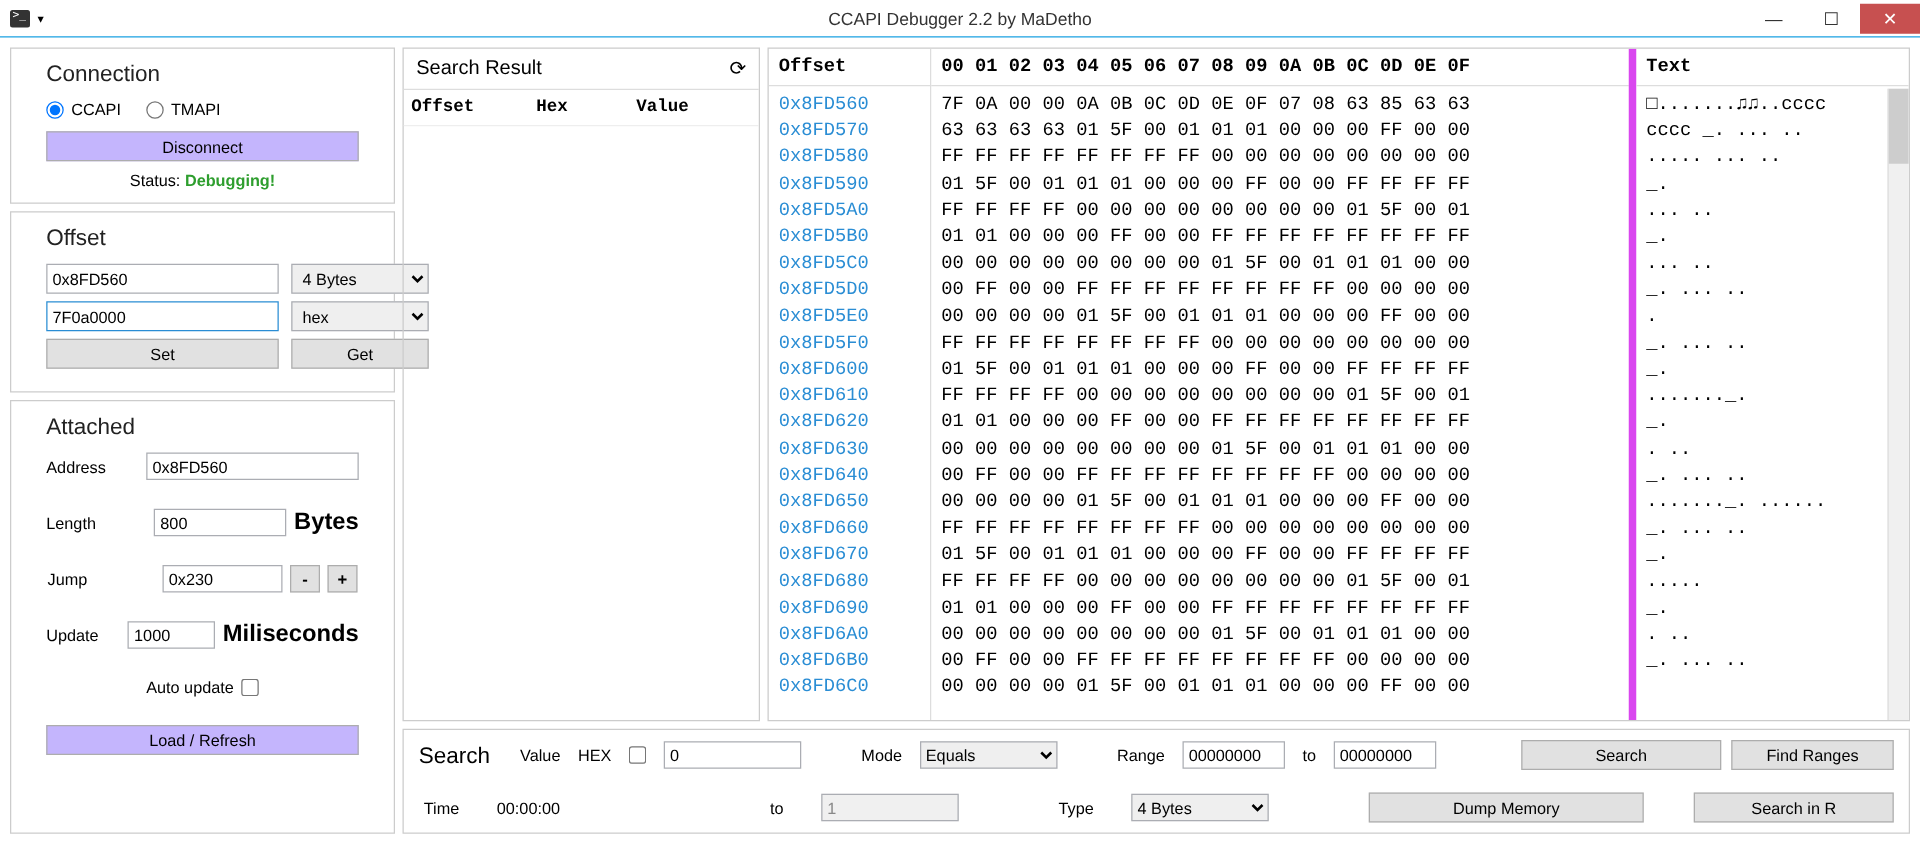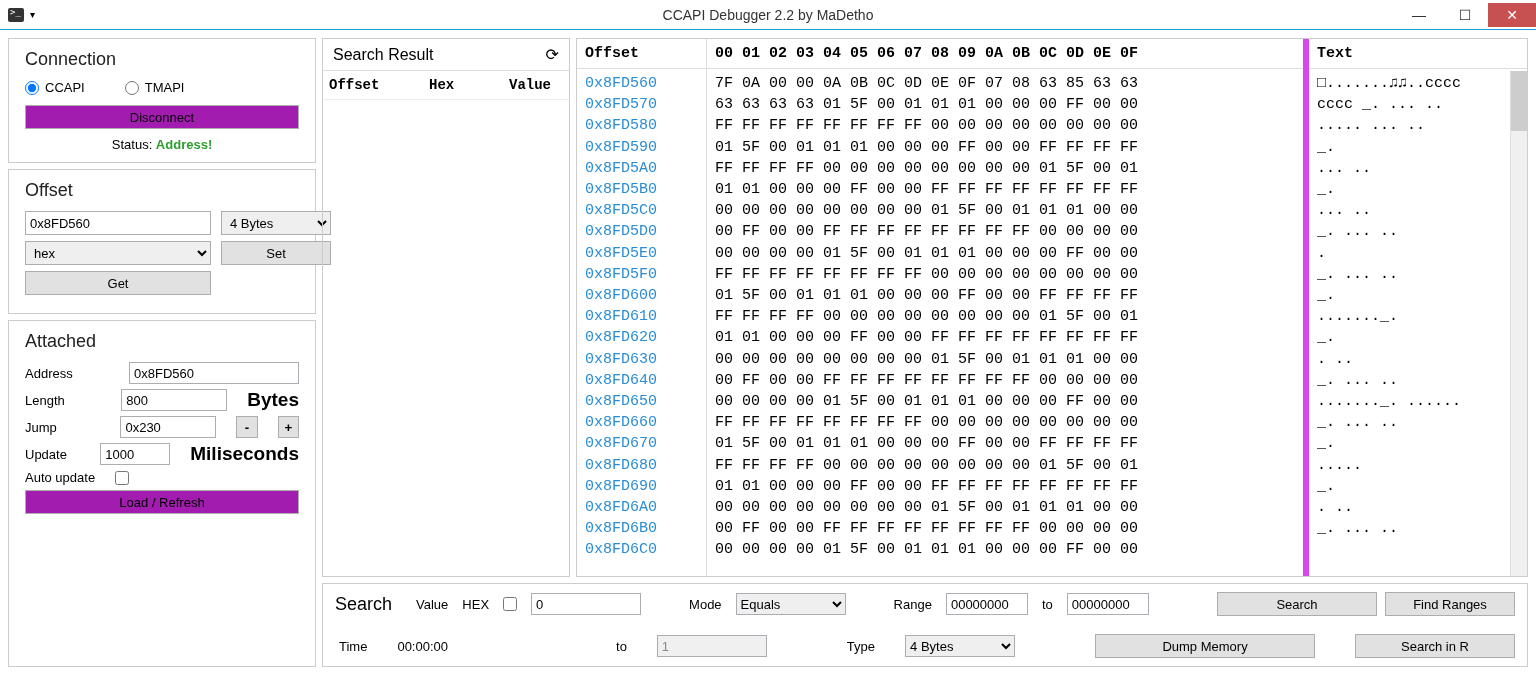--- a/index.html
+++ b/index.html
@@ -8,47 +8,47 @@
 .titlebar { height: 30px; background: #fff; border-bottom: 1px solid #1ba1e2; display: flex; align-items: center; position: relative; }
 .titlebar-left { display: flex; align-items: center; padding-left: 8px; gap: 6px; }
 .titlebar-title { position: absolute; left: 50%; transform: translateX(-50%); color: #333; font-size: 14px; }
 .titlebar-buttons { margin-left: auto; display: flex; }
 .titlebar-btn { width: 46px; height: 24px; display: flex; align-items: center; justify-content: center; font-size: 14px; color: #333; cursor: pointer; }
 .titlebar-btn.close { background: #c75050; color: #fff; width: 48px; }
 
 .main { display: flex; height: calc(675px - 30px); padding: 8px; gap: 6px; }
 
 .left-col { width: 308px; display: flex; flex-direction: column; gap: 6px; }
-.panel { border: 1px solid #ccc; padding: 10px 16px; background: #fff; }
+.panel { border: 1px solid #ccc; padding: 10px 28px; background: #fff; }
 .panel-title { font-size: 18px; font-weight: 500; margin-bottom: 10px; color: #222; }
 
-.radio-row { display: flex; gap: 40px; margin-bottom: 10px; }
+.radio-row { display: flex; gap: 20px; margin-bottom: 10px; }
 .radio-item { display: flex; align-items: center; gap: 6px; font-size: 13px; }
 .radio-item input { width: 14px; height: 14px; }
 
-.wide-btn { width: 100%; height: 24px; background: #a21caf; border: 1px solid #adadad; font-size: 13px; cursor: pointer; }
+.wide-btn { width: 100%; height: 24px; background: #c4b5fd; border: 1px solid #adadad; font-size: 13px; cursor: pointer; }
 
 .status-row { text-align: center; margin-top: 8px; font-size: 13px; }
 .status-attached { color: #2e9e2e; font-weight: bold; }
 
 .offset-grid { display: grid; grid-template-columns: 1fr 110px; gap: 6px 10px; margin-bottom: 8px; }
 .offset-grid input, .offset-grid select { height: 24px; border: 1px solid #abadb3; padding: 0 4px; font-size: 13px; }
 .offset-grid input.blue-border { border: 1px solid #2a8dd4; }
 .offset-grid .set-get { height: 24px; background: #e1e1e1; border: 1px solid #adadad; font-size: 13px; cursor: pointer; }
 
-.dbg-row { display: flex; align-items: center; margin-bottom: 5px; gap: 20px; }
+.dbg-row { display: flex; align-items: center; margin-bottom: 23px; gap: 6px; justify-content: center; }
 .dbg-label { width: 86px; font-size: 13px; }
 .dbg-row input[type=text] { height: 22px; border: 1px solid #abadb3; padding: 0 4px; font-size: 13px; }
 .dbg-unit { font-size: 19px; font-weight: bold; }
 .jump-btn { width: 24px; height: 22px; background: #e1e1e1; border: 1px solid #adadad; cursor: pointer; font-weight: bold; }
 
 .mid-col { flex: 1; display: flex; flex-direction: column; gap: 6px; min-width: 0; }
 .mid-top { flex: 1; display: flex; gap: 6px; min-height: 0; }
 
-.search-result { width: 248px; border: 1px solid #ccc; display: flex; flex-direction: column; }
+.search-result { width: 286px; border: 1px solid #ccc; display: flex; flex-direction: column; }
 .sr-header { display: flex; align-items: center; justify-content: space-between; padding: 6px 10px; font-size: 16px; border-bottom: 1px solid #ddd; }
 .sr-table-head { display: flex; font-family: "Courier New", monospace; font-size: 14px; padding: 6px 6px; border-bottom: 1px solid #eee; }
 .sr-col1 { width: 100px; font-weight: bold; }
 .sr-col2 { width: 80px; font-weight: bold; }
 .sr-col3 { flex: 1; font-weight: bold; }
 
 .hex-view { flex: 1; border: 1px solid #ccc; display: flex; min-width: 0; font-family: "Courier New", monospace; font-size: 15px; overflow: hidden; }
 .hex-offsets { width: 130px; border-right: 1px solid #ddd; }
 .hex-bytes { flex: 1; min-width: 0; }
 .hex-text { width: 224px; border-left: 6px solid #d946ef; position: relative; }
@@ -102,29 +102,30 @@
             <input type="radio" checked="" style=""> 
             <span>CCAPI</span>
           </label>
         <label class="radio-item">
             <input type="radio" style=""> 
             <span>TMAPI</span>
           </label>
       </div>
       <button class="wide-btn">Disconnect</button>
       <div class="status-row">
-        <span>Status: </span><span class="status-attached">Address!</span>
+        <span>Status: </span><span class="status-attached">Debugging!</span>
       </div>
     </div>
 
     <div class="panel">
       <div class="panel-title">Offset</div>
       <div class="offset-grid">
         <input type="text" value="0x8FD560" style="">
         <select><option>4 Bytes</option></select>
+        <input type="text" class="blue-border" value="7F0a0000" style="">
         <select><option>hex</option></select>
         <button class="set-get">Set</button>
         <button class="set-get">Get</button>
       </div>
     </div>
 
     <div class="panel" style="flex:1;">
       <div class="panel-title">Attached</div>
       <div class="dbg-row">
         <span class="dbg-label">Address</span>

